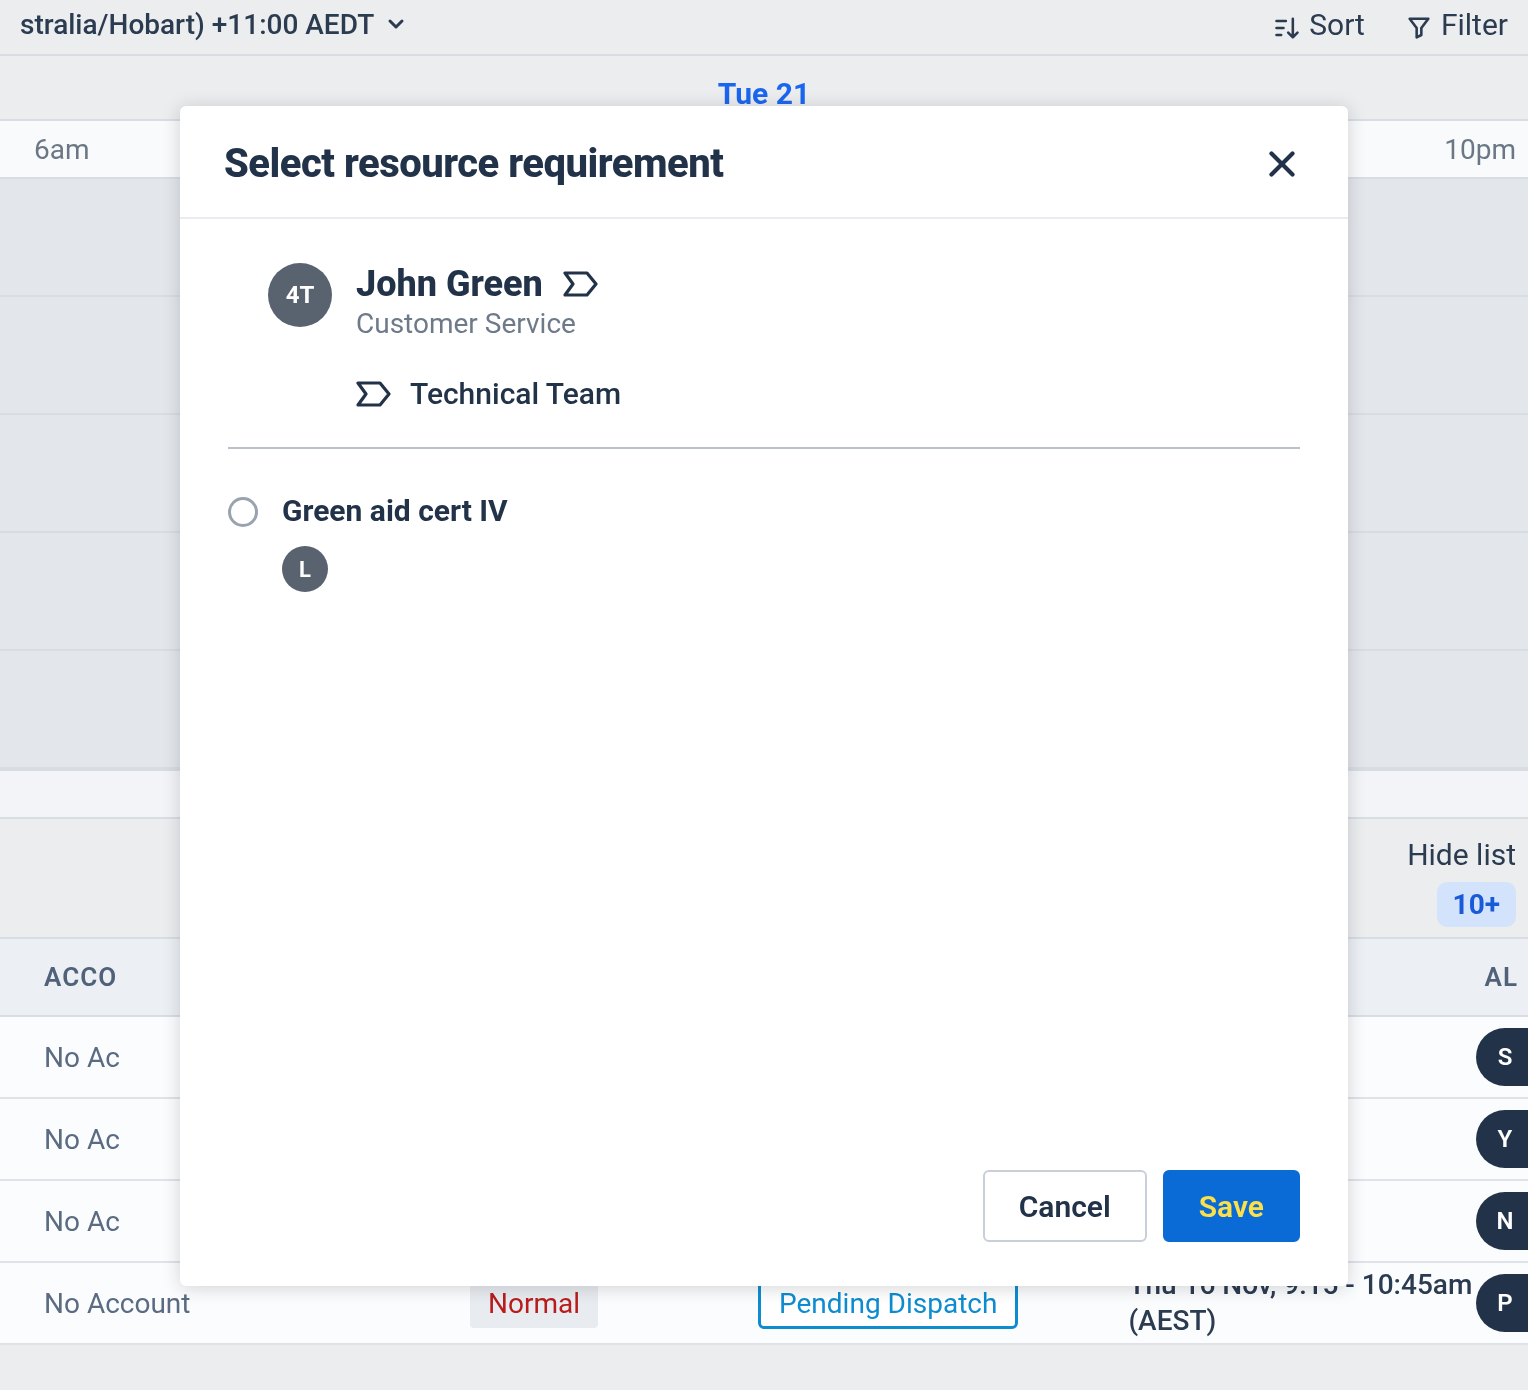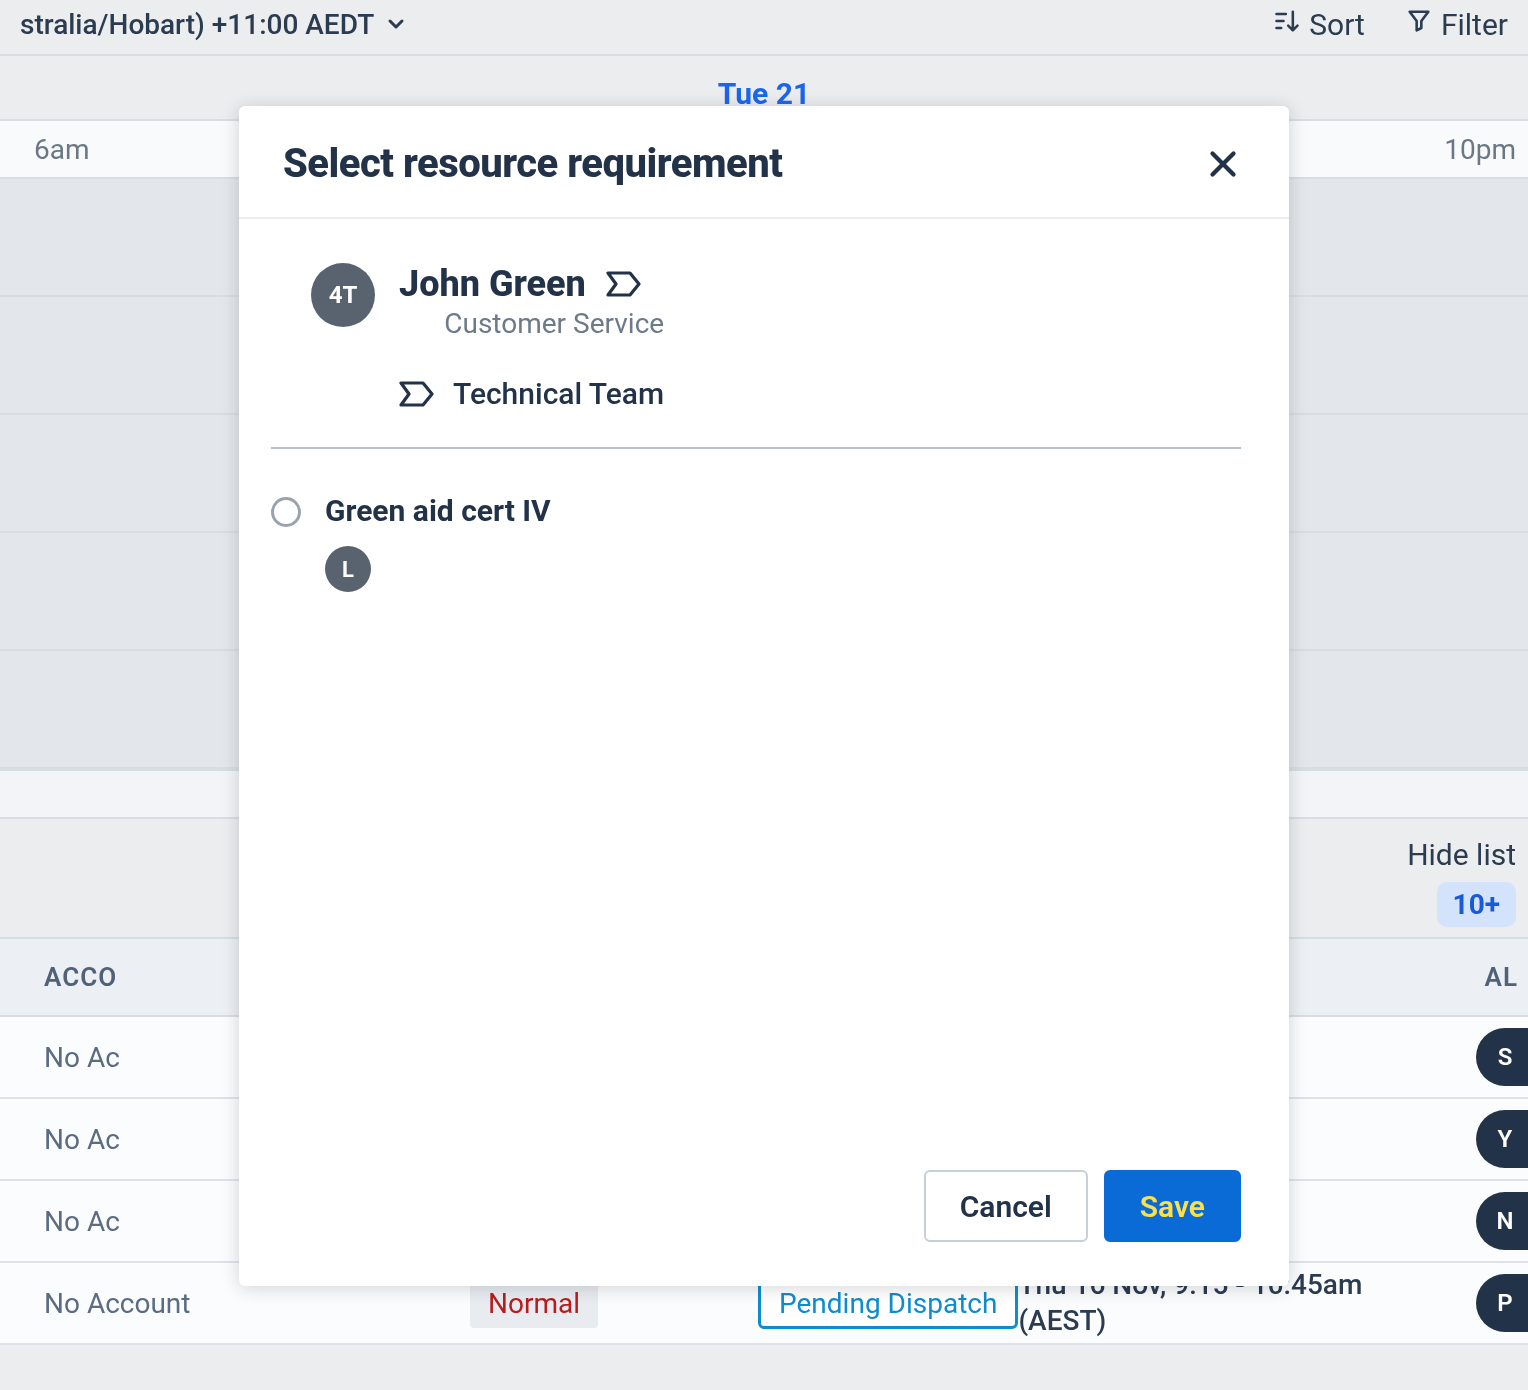--- a/index.html
+++ b/index.html
@@ -34,21 +34,21 @@
     gap: 10px;
     color: #2b3b50;
     font-weight: 500;
   }
   .topbar-right {
     display: flex;
     gap: 40px;
     font-size: 30px;
     color: #2b3b50;
   }
-  .topbar-right .item { display:flex; align-items:flex-start; gap:8px; }
+  .topbar-right .item { display:flex; align-items:flex-end; gap:8px; }
 
   .day-header {
     margin-top: 6px;
     text-align: center;
     font-size: 30px;
     font-weight: 700;
     color: #1b66ef;
     padding: 20px 0 8px;
     border-top: 2px solid #d8dde3;
   }
@@ -138,48 +138,48 @@
     font-size: 28px;
     margin-right: 160px;
   }
   .status {
     border: 3px solid #0d8cd0;
     color: #0d8cd0;
     padding: 6px 18px;
     border-radius: 6px;
     font-size: 28px;
     background: #fff;
+    margin-right: 110px;
   }
   .table-row .time { color: #2b3b50; font-weight:500; line-height:1.3; }
   .avatar-sm {
     width: 58px; height:58px; border-radius: 29px 0 0 29px;
     background:#223349; color:#fff; display:flex; align-items:center; justify-content:center;
     font-size:24px; font-weight:600; margin-left:auto; margin-right:-6px;
   }
 
   
   .modal-overlay {
     position: absolute;
     inset: 0;
     display: flex;
     justify-content: center;
     align-items: flex-start;
     pointer-events: none;
   }
   .modal {
     pointer-events: auto;
     margin-top: 106px;
-    width: 1050px;
+    width: 1168px;
     height: 1180px;
     background: #ffffff;
     border-radius: 6px;
     box-shadow: 0 2px 18px rgba(20,30,40,0.18);
     display: flex;
     flex-direction: column;
-    text-align: right;
   }
 
   .modal-header {
     display: flex;
     align-items: center;
     justify-content: space-between;
     padding: 34px 44px 30px 44px;
     border-bottom: 2px solid #e9edf1;
   }
   .modal-title {
@@ -189,21 +189,21 @@
     letter-spacing: -0.5px;
   }
   .close-btn {
     width: 44px; height:44px;
     display:flex; align-items:center; justify-content:center;
     cursor:pointer; color:#223349;
   }
 
   .modal-body {
     flex: 1;
-    padding: 44px 48px 0 32px;
+    padding: 44px 48px 0 48px;
     overflow: hidden;
   }
 
   .resource-block {
     display: flex;
     gap: 24px;
     align-items: flex-start;
     padding-left: 40px;
   }
   .avatar-lg {

